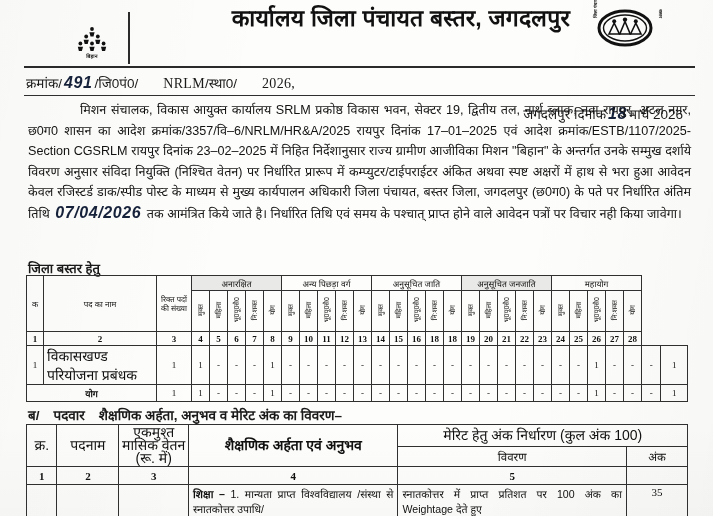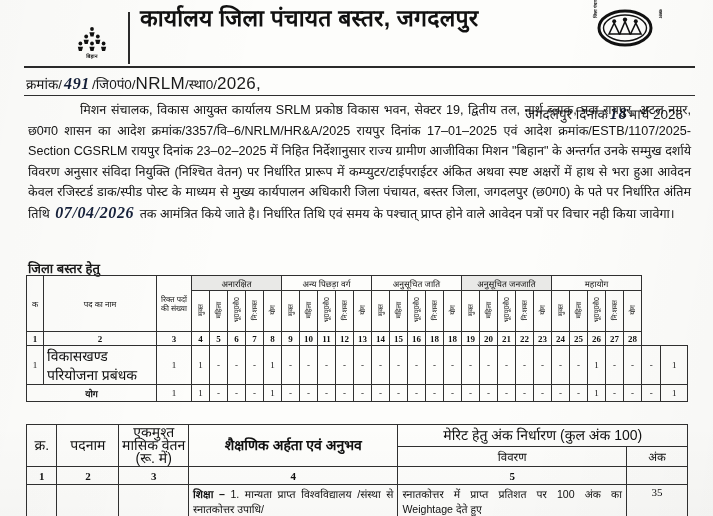--- a/index.html
+++ b/index.html
@@ -53,21 +53,21 @@
     top: 12px;
     width: 1.6px;
     height: 52px;
     background: #2b2b2b;
   }
   .title-block {
     position: absolute;
     left: 140px;
     top: 6px;
     width: 430px;
-    text-align: left;
+    text-align: right;
   }
   .office-title {
     font-size: 23px;
     font-weight: bold;
     letter-spacing: 0.2px;
     line-height: 1.1;
     color: #111;
     white-space: nowrap;
   }
   .office-sub {
@@ -120,32 +120,33 @@
   }
   .ref-right {
     position: absolute;
     right: 12px;
     top: 2px;
     font-size: 13.5px;
     white-space: nowrap;
     margin-top: 31px;
   }
   .hand {
-    font-family: Liberation Serif, serif;
+    font-family: Liberation Sans, sans-serif;
     font-style: italic;
     font-size: 16px;
     font-weight: bold;
     letter-spacing: 0.6px;
     color: #16213a;
     padding: 0 2px;
   }
   .rom {
-    font-family: Liberation Sans, sans-serif;
-    font-size: 17px;
+    font-family: Liberation Serif, serif;
+    font-size: 14px;
     letter-spacing: 0.3px;
+    margin-left: 25px;
   }
   .hr-sub {
     position: absolute;
     left: 24px;
     right: 18px;
     top: 95px;
     height: 1.2px;
     background: #2f2f2f;
   }
 
@@ -458,20 +459,21 @@
           <td>-</td>
           <td>1</td>
           <td>-</td>
           <td>-</td>
           <td>-</td>
           <td>1</td>
         </tr>
   </tbody>
     </table>
 
+  <div class="sec-b-label"><span>ब/</span><span class="sp"></span><span>पदवार</span><span class="sp"></span><span>शैक्षणिक अर्हता, अनुभव व मेरिट अंक का विवरण–</span></div>
 
   <table class="grid" id="merit-table">
     <tbody>
         <tr class="hrow">
       <td class="m-sn" rowspan="2">क्र.</td>
       <td class="m-post" rowspan="2">पदनाम</td>
       <td class="m-pay" rowspan="2">
         <div>एकमुश्त</div>
         <div>मासिक वेतन</div>
         <div>(रू. में)</div>

